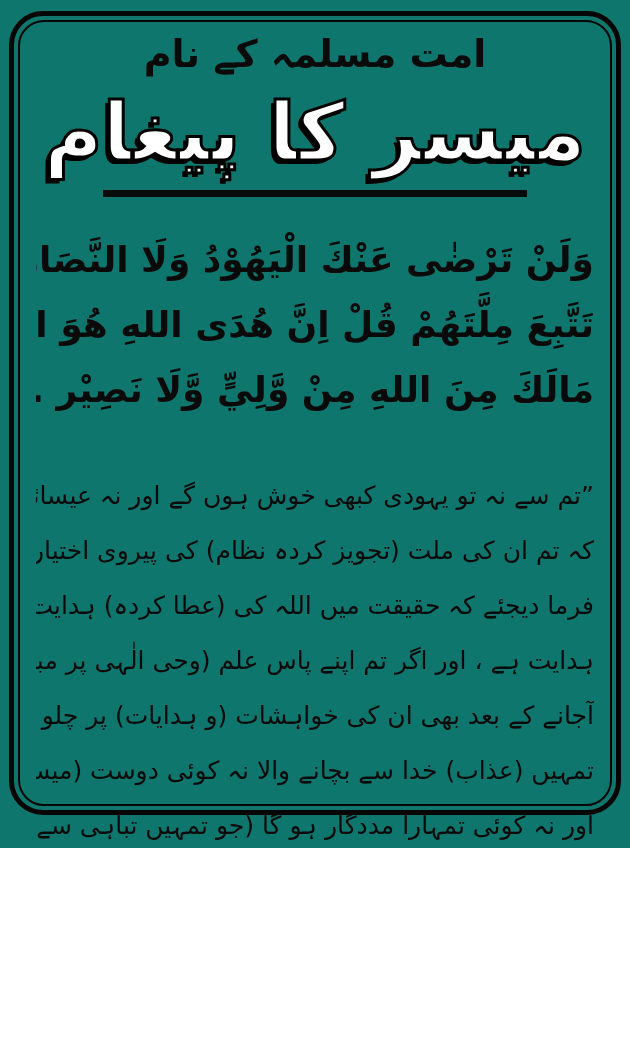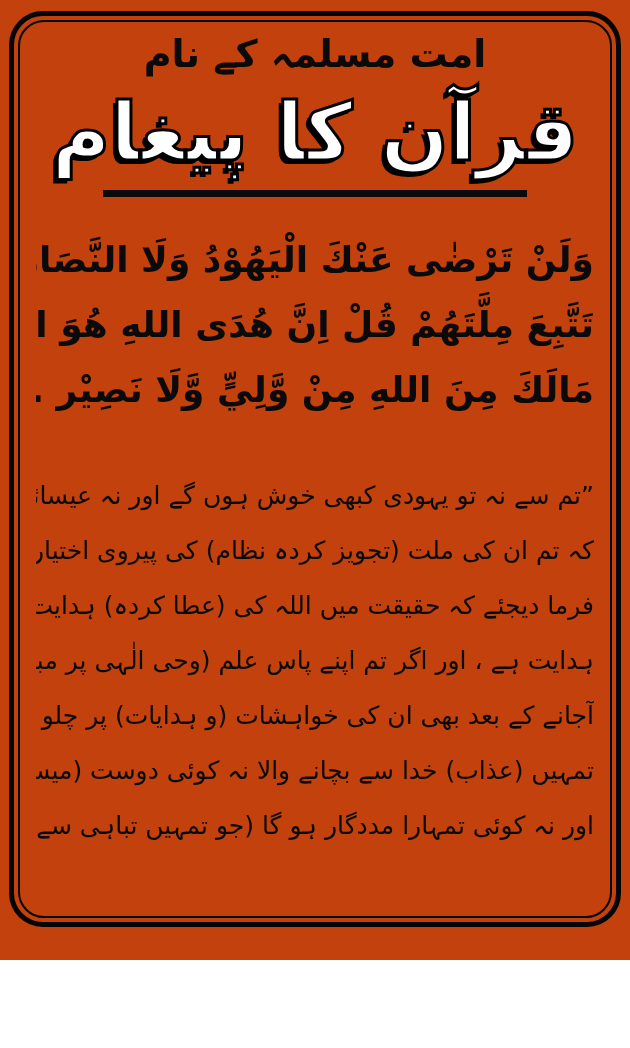--- a/index.html
+++ b/index.html
@@ -1,21 +1,21 @@
 <!DOCTYPE html>
 <html lang="ur" dir="rtl"><head>
 <meta charset="utf-8">
 <style>
   * { box-sizing: border-box; }
   html, body { margin: 0; padding: 0; background: #ffffff; }
   .page {
     position: relative;
     width: 630px;
-    height: 960px;
-    background: #c2410c;
+    height: 848px;
+    background: #0f766e;
     font-family: "DejaVu Sans", sans-serif;
     color: #0a0a0a;
     direction: rtl;
     overflow: hidden;
   }
   
   .frame-outer {
     position: absolute;
     left: 9px; top: 11px; right: 9px; bottom: 33px;
     border: 5px solid #060606;
@@ -88,21 +88,21 @@
 
 <div class="page">
 
   <div class="frame-outer"></div>
   <div class="frame-inner"></div>
 
   <div class="content">
 
     <div class="header">امت مسلمہ کے نام</div>
 
-    <div class="title">قرآن کا پیغام</div>
+    <div class="title">میسر کا پیغام</div>
 
     <div class="title-rule"></div>
 
     <div class="verse" lang="ar">
       <div class="verse-line">وَلَنْ تَرْضٰى عَنْكَ الْيَهُوْدُ وَلَا النَّصَارٰى حَتّٰى</div>
       <div class="verse-line">تَتَّبِعَ مِلَّتَهُمْ قُلْ اِنَّ هُدَى اللهِ هُوَ الْهُدٰى وَلَئِنِ</div>
       <div class="verse-line">مَالَكَ مِنَ اللهِ مِنْ وَّلِيٍّ وَّلَا نَصِيْر ‭.‬ (البقره‘ ۲:۱۲۰)</div>
     </div>
 
     <div class="translation" lang="ur">

